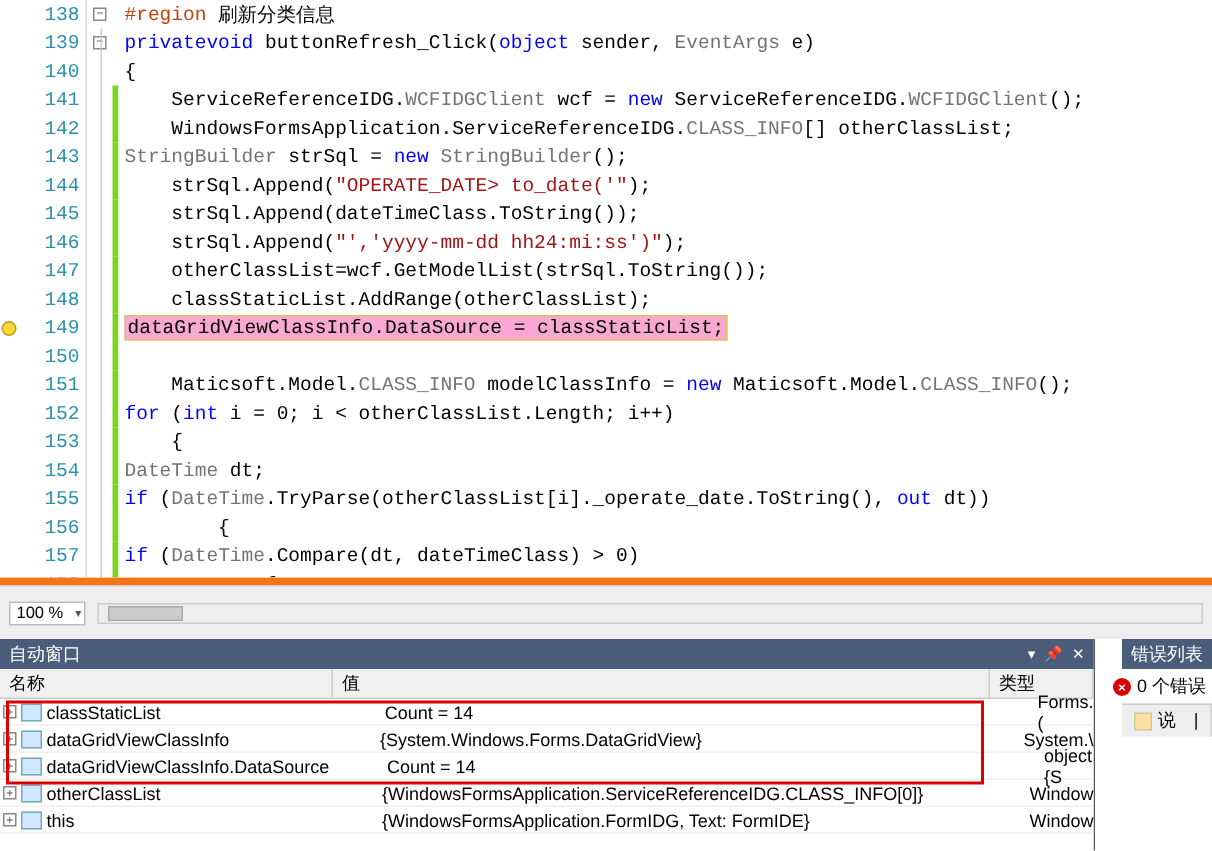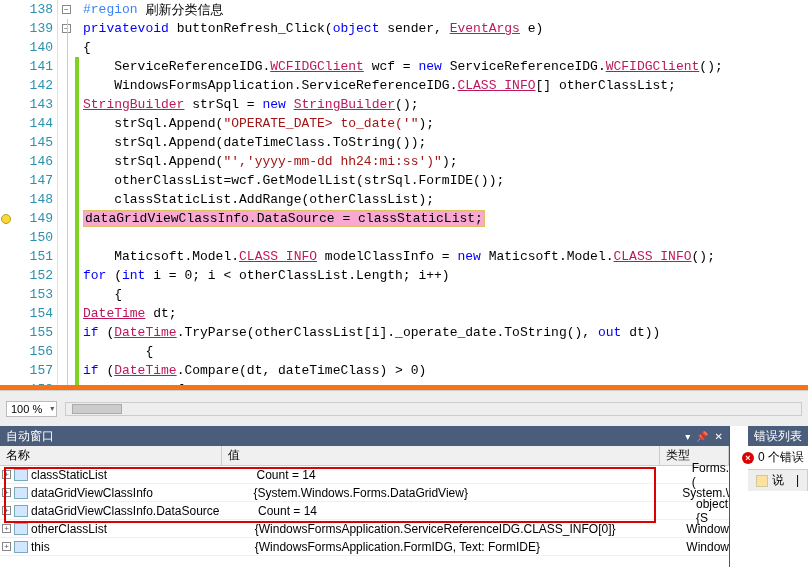--- a/index.html
+++ b/index.html
@@ -10,23 +10,23 @@
 .fold { width: 17px; background: #fff; }
 .fold-row { height: 19px; display: flex; align-items: center; justify-content: center; position: relative; }
 .fold-box { width: 9px; height: 9px; border: 1px solid #888; display: flex; align-items: center; justify-content: center; font-size: 8px; color: #555; line-height: 1; }
 .fold-line { position: absolute; left: 50%; width: 1px; background: #ccc; height: 100%; }
 .change { width: 4px; background: #fff; }
 .change-row { height: 19px; }
 .change-green { background: #7ed321; }
 .code { flex: 1; background: #fff; overflow: hidden; }
 .code-row { height: 19px; display: flex; align-items: center; white-space: pre; padding-left: 4px; }
 .kw { color: #0000ff; }
-.typ { color: #be185d; text-decoration: underline; }
+.typ { color: #737373; }
 .str { color: #a31515; }
-.reg { color: #3b82f6; }
+.reg { color: #c2410c; }
 .reg-txt { color: #000; }
 .hl { background: #f9a8d4; border: 1px solid #e0c060; padding: 0 1px; }
 .breakpoint { position: absolute; left: 1px; width: 10px; height: 10px; border-radius: 50%; background: #fdd835; border: 1px solid #b0a020; }
 .zoom-bar { height: 36px; background: #eee; border-top: 1px solid #ccc; display: flex; align-items: center; padding: 0 6px; font-size: 11px; font-family: "Segoe UI", sans-serif; }
 .zoom-combo { border: 1px solid #bbb; background: #fff; padding: 1px 14px 1px 4px; height: 16px; display: flex; align-items: center; position: relative; }
 .zoom-combo::after { content: "▾"; position: absolute; right: 2px; font-size: 8px; color: #555; }
 .scroll-h { flex: 1; height: 14px; background: #eee; margin-left: 8px; border: 1px solid #ccc; position: relative; }
 .scroll-thumb { position: absolute; left: 6px; top: 1px; width: 50px; height: 10px; background: #ccc; border: 1px solid #aaa; }
 .bottom { display: flex; height: 157px; }
 .autos { width: 730px; display: flex; flex-direction: column; border-right: 1px solid #555; }
@@ -172,21 +172,21 @@
   <div class="code">
     <div class="code-row">        <span class="reg">#region</span><span class="reg-txt"> 刷新分类信息</span></div>
     <div class="code-row">        <span class="kw">private</span> <span class="kw">void</span><span> buttonRefresh_Click(</span><span class="kw">object</span><span> sender, </span><span class="typ">EventArgs</span><span> e)</span></div>
     <div class="code-row">        <span>{</span></div>
     <div class="code-row">        <span>    ServiceReferenceIDG.</span><span class="typ">WCFIDGClient</span><span> wcf = </span><span class="kw">new</span><span> ServiceReferenceIDG.</span><span class="typ">WCFIDGClient</span><span>();</span></div>
     <div class="code-row">        <span>    WindowsFormsApplication.ServiceReferenceIDG.</span><span class="typ">CLASS_INFO</span><span>[] otherClassList;</span></div>
     <div class="code-row">            <span class="typ">StringBuilder</span><span> strSql = </span><span class="kw">new</span><span> </span><span class="typ">StringBuilder</span><span>();</span></div>
     <div class="code-row">        <span>    strSql.Append(</span><span class="str">"OPERATE_DATE&gt; to_date('"</span><span>);</span></div>
     <div class="code-row">        <span>    strSql.Append(dateTimeClass.ToString());</span></div>
     <div class="code-row">        <span>    strSql.Append(</span><span class="str">"','yyyy-mm-dd hh24:mi:ss')"</span><span>);</span></div>
-    <div class="code-row">        <span>    otherClassList=wcf.GetModelList(strSql.FormIDE());</span></div>
+    <div class="code-row">        <span>    otherClassList=wcf.GetModelList(strSql.ToString());</span></div>
     <div class="code-row">        <span>    classStaticList.AddRange(otherClassList);</span></div>
     <div class="code-row">            <span class="hl">dataGridViewClassInfo.DataSource = classStaticList;</span></div>
     <div class="code-row"></div>
     <div class="code-row">        <span>    Maticsoft.Model.</span><span class="typ">CLASS_INFO</span><span> modelClassInfo = </span><span class="kw">new</span><span> Maticsoft.Model.</span><span class="typ">CLASS_INFO</span><span>();</span></div>
     <div class="code-row">            <span class="kw">for</span><span> (</span><span class="kw">int</span><span> i = 0; i &lt; otherClassList.Length; i++)</span></div>
     <div class="code-row">        <span>    {</span></div>
     <div class="code-row">                <span class="typ">DateTime</span><span> dt;</span></div>
     <div class="code-row">                <span class="kw">if</span><span> (</span><span class="typ">DateTime</span><span>.TryParse(otherClassList[i]._operate_date.ToString(), </span><span class="kw">out</span><span> dt))</span></div>
     <div class="code-row">        <span>        {</span></div>
     <div class="code-row">                    <span class="kw">if</span><span> (</span><span class="typ">DateTime</span><span>.Compare(dt, dateTimeClass) &gt; 0)</span></div>

